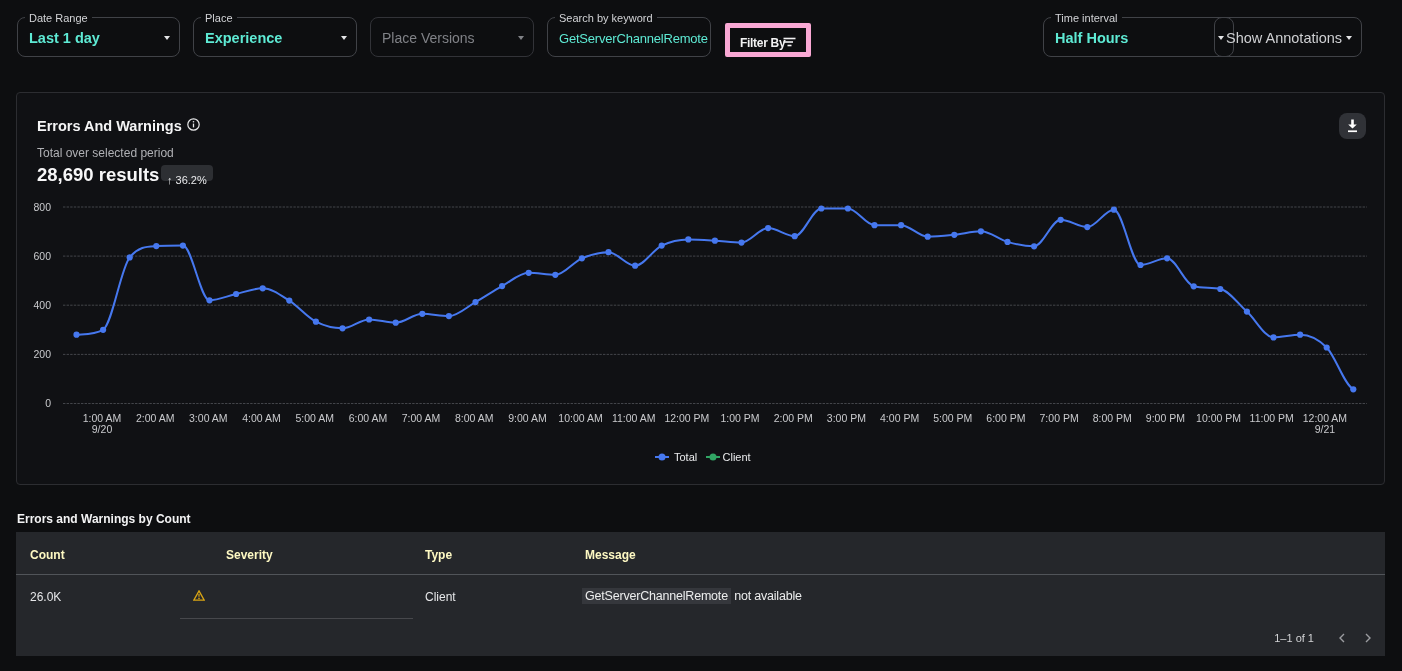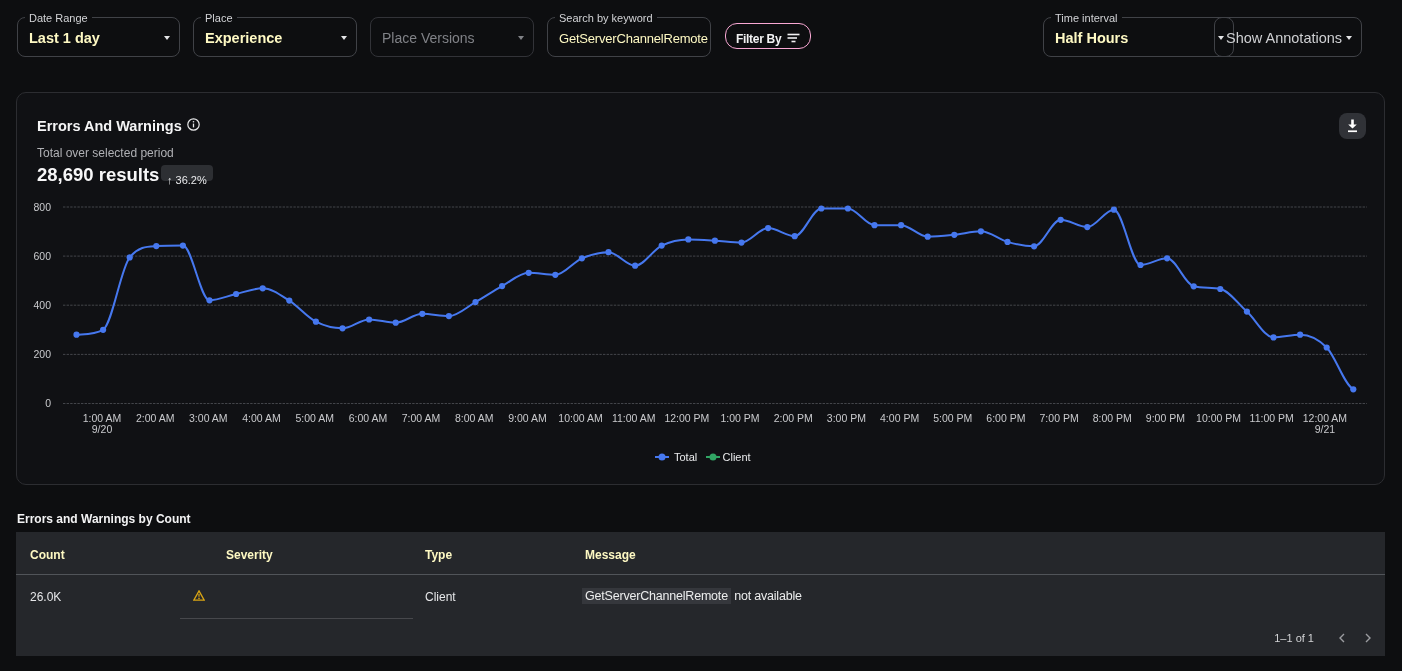--- a/index.html
+++ b/index.html
@@ -1,19 +1,19 @@
 <!DOCTYPE html>
 <html><head><meta charset="utf-8"><style>
 * { margin:0; padding:0; box-sizing:border-box; }
 html,body { width:1402px; height:671px; background:#0d0e10; font-family:"Liberation Sans",sans-serif; overflow:hidden; }
 .box { position:absolute; top:17px; height:40px; border:1px solid #404247; border-radius:8px; }
 .box .lab { position:absolute; top:-6px; left:7px; padding:0 4px; font-size:11px; color:#d2d3d6; background:#0d0e10; }
-.box .val { position:absolute; left:11px; top:12px; font-size:14.5px; font-weight:bold; color:#fef9c3; white-space:nowrap; }
+.box .val { position:absolute; left:11px; top:12px; font-size:14.5px; font-weight:bold; color:#5eead4; white-space:nowrap; }
 .caret { position:absolute; right:9px; top:18px; width:0; height:0; border-left:3.5px solid transparent; border-right:3.5px solid transparent; border-top:4.5px solid #e3e4e6; }
-.card { position:absolute; left:16px; top:92px; width:1369px; height:393px; background:#101114; border:1px solid #2c2d31; border-radius:10px; }
+.card { position:absolute; left:16px; top:92px; width:1369px; height:393px; background:#101114; border:1px solid #2c2d31; border-radius:4px; }
 .tbl { position:absolute; left:16px; top:532px; width:1369px; height:124px; background:#25272b; font-size:12px; }
 .th { position:absolute; top:16px; font-weight:bold; color:#fef9c3; }
 .td { position:absolute; top:58px; color:#e6e7e9; }
 </style></head>
 <body>
 
 <div class="box" style="left:17px;width:163px;padding-left:24px;">
     <span class="lab">Date Range</span>
     <span class="val">Last 1 day</span>
     <span class="caret"></span>
@@ -24,21 +24,21 @@
     <span class="caret"></span>
   </div>
 <div class="box" style="left:370px;width:164px;border-color:#323338;padding-left:41px;">
     <span class="val" style="color:#808287;font-weight:normal;font-size:14px;top:12px;">Place Versions</span>
     <span class="caret" style="border-top-color:#808287;"></span>
   </div>
 <div class="box" style="left:547px;width:164px;">
     <span class="lab">Search by keyword</span>
     <span class="val" style="font-weight:normal;font-size:13px;letter-spacing:-0.2px;top:13px;">GetServerChannelRemote</span>
   </div>
-<div style="position:absolute;left:725px;top:23px;width:86px;height:26px;border:1px solid #f9a8d4;border-radius:12px;">
+<div style="position:absolute;left:725px;top:23px;width:86px;height:34px;border:5px solid #f9a8d4;border-radius:2px;">
   <span style="position:absolute;left:10px;top:8px;font-size:12px;font-weight:bold;letter-spacing:-0.3px;color:#f2f2f3;">Filter By</span>
   <svg style="position:absolute;right:10px;top:9px;" width="13" height="12" viewBox="0 0 13 12">
       <g stroke="#f2f2f3" stroke-width="1.6">
         <line x1="0.5" y1="1.5" x2="12.5" y2="1.5"></line>
         <line x1="0.5" y1="5" x2="10" y2="5"></line>
         <line x1="4.5" y1="8.5" x2="8.5" y2="8.5"></line>
       </g>
     </svg>
 </div>
 <div class="box" style="left:1043px;width:191px;">

